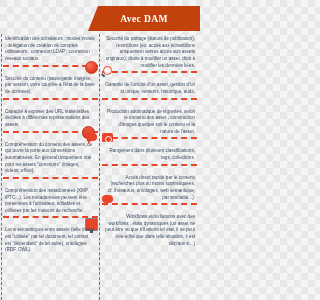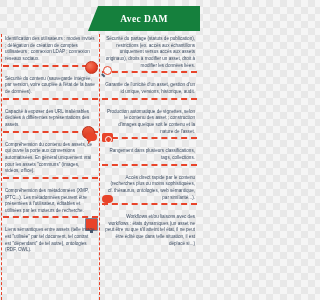--- a/index.html
+++ b/index.html
@@ -8,21 +8,21 @@
     font-family:"Liberation Sans",sans-serif;
     background-color:#e8e8e8;
     background-image:
       linear-gradient(45deg,rgba(255,255,255,.55) 25%,transparent 25%,transparent 75%,rgba(255,255,255,.55) 75%),
       linear-gradient(45deg,rgba(255,255,255,.55) 25%,transparent 25%,transparent 75%,rgba(255,255,255,.55) 75%);
     background-size:14px 14px;
     background-position:0 0,7px 7px;
   }
   .header{
     position:absolute;top:6px;left:88px;width:112px;height:25px;
-    background:#15803d;
+    background:#c2410c;
     clip-path:polygon(10px 0,100% 0,100% 100%,0 100%);
     display:flex;align-items:center;justify-content:center;
   }
   .header-title{
     color:#ffffff;font-size:9.5px;font-weight:bold;letter-spacing:.4px;
     font-family:"Liberation Serif",serif;
   }
   .col{position:absolute;top:36px;width:95px;}
   .col-left{left:3px;}
   .col-right{left:102px;}

